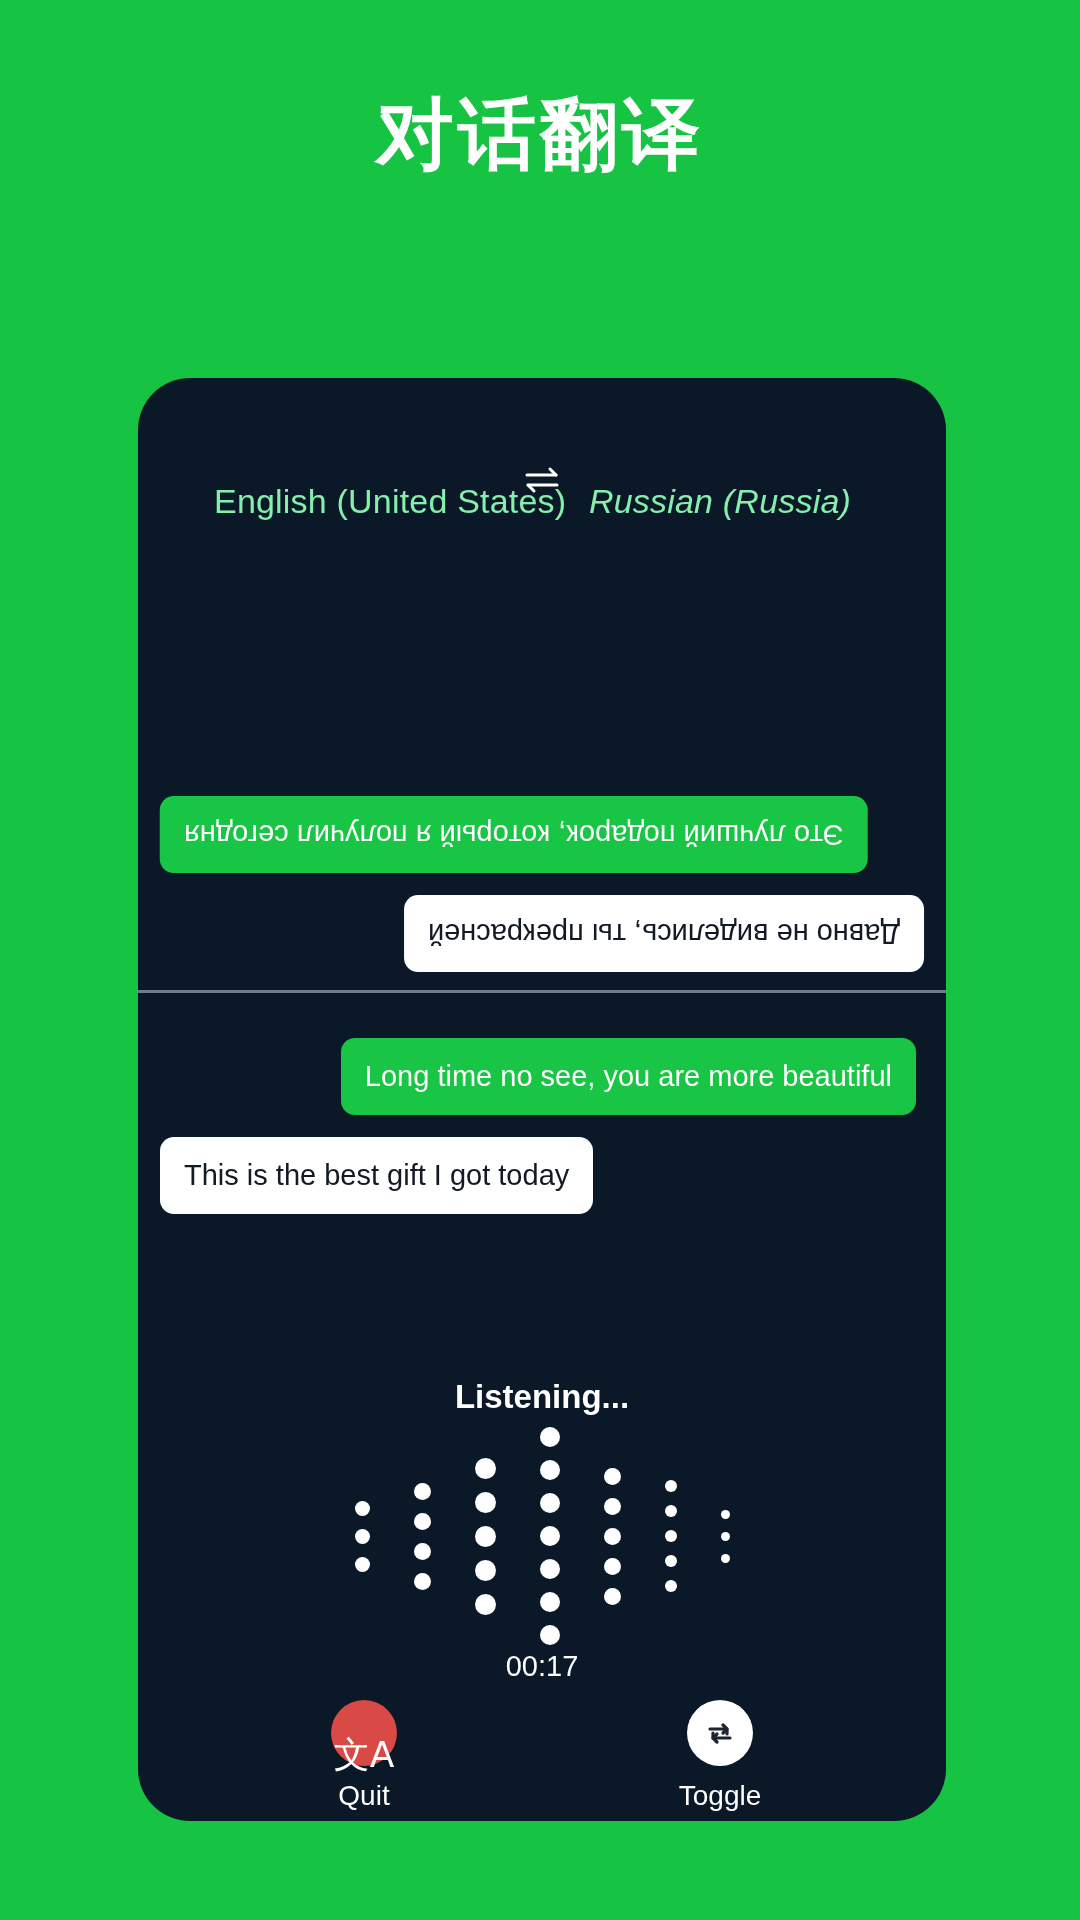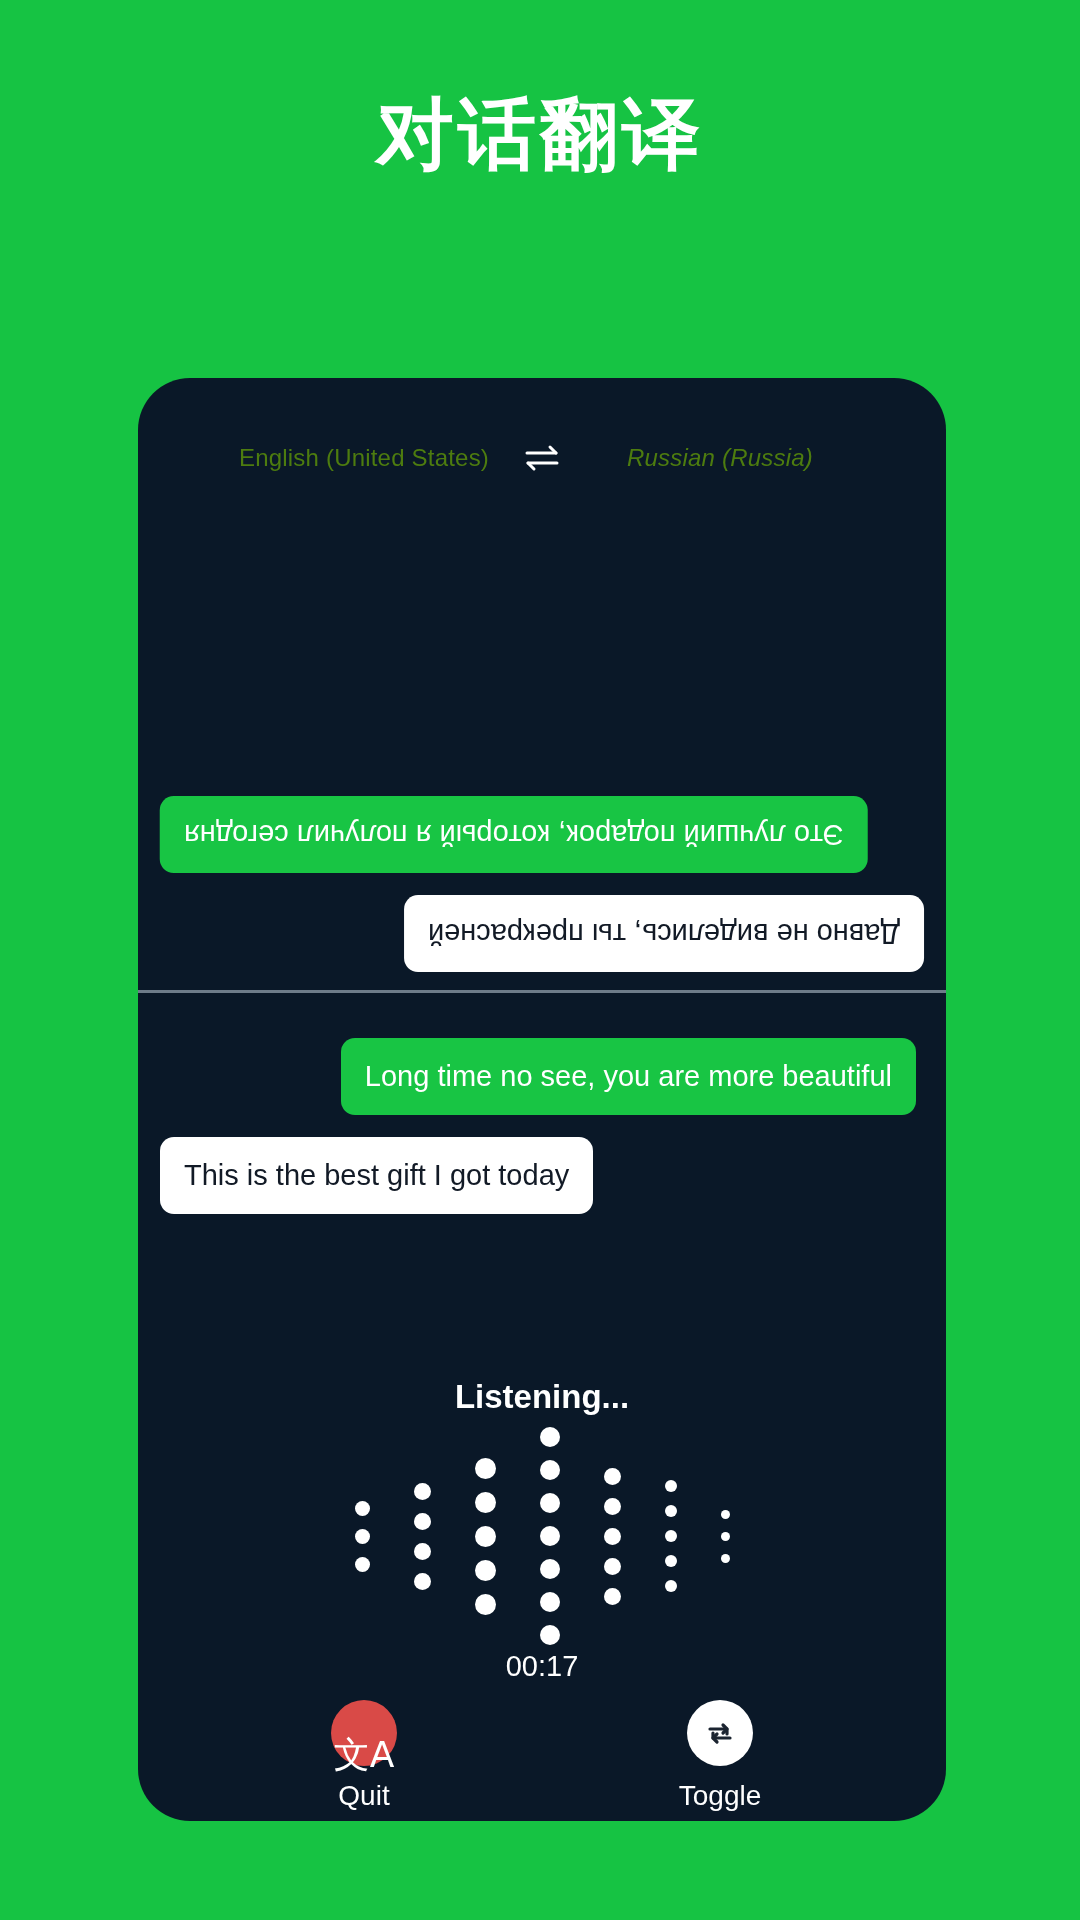--- a/index.html
+++ b/index.html
@@ -33,24 +33,25 @@
     overflow:hidden;
   }
 
   
   .lang-bar {
     position:absolute; top:60px; left:0; width:100%;
     display:flex; align-items:center; justify-content:center;
     gap:0px;
   }
   .lang-chip {
-    color:#4d7c0f;
-    font-size:24px;
+    color:#86efac;
+    font-size:34px;
     letter-spacing:0.2px;
     white-space:nowrap;
+    margin-top:44px;
   }
   .lang-left { width:300px; text-align:center; }
   .lang-right { width:300px; text-align:center;font-style:italic; }
   .swap-icon {
     width:56px; height:40px;
     display:flex; align-items:center; justify-content:center;
     color:#ffffff;
   }
   .swap-icon svg { width:38px; height:28px; display:block; }
 

